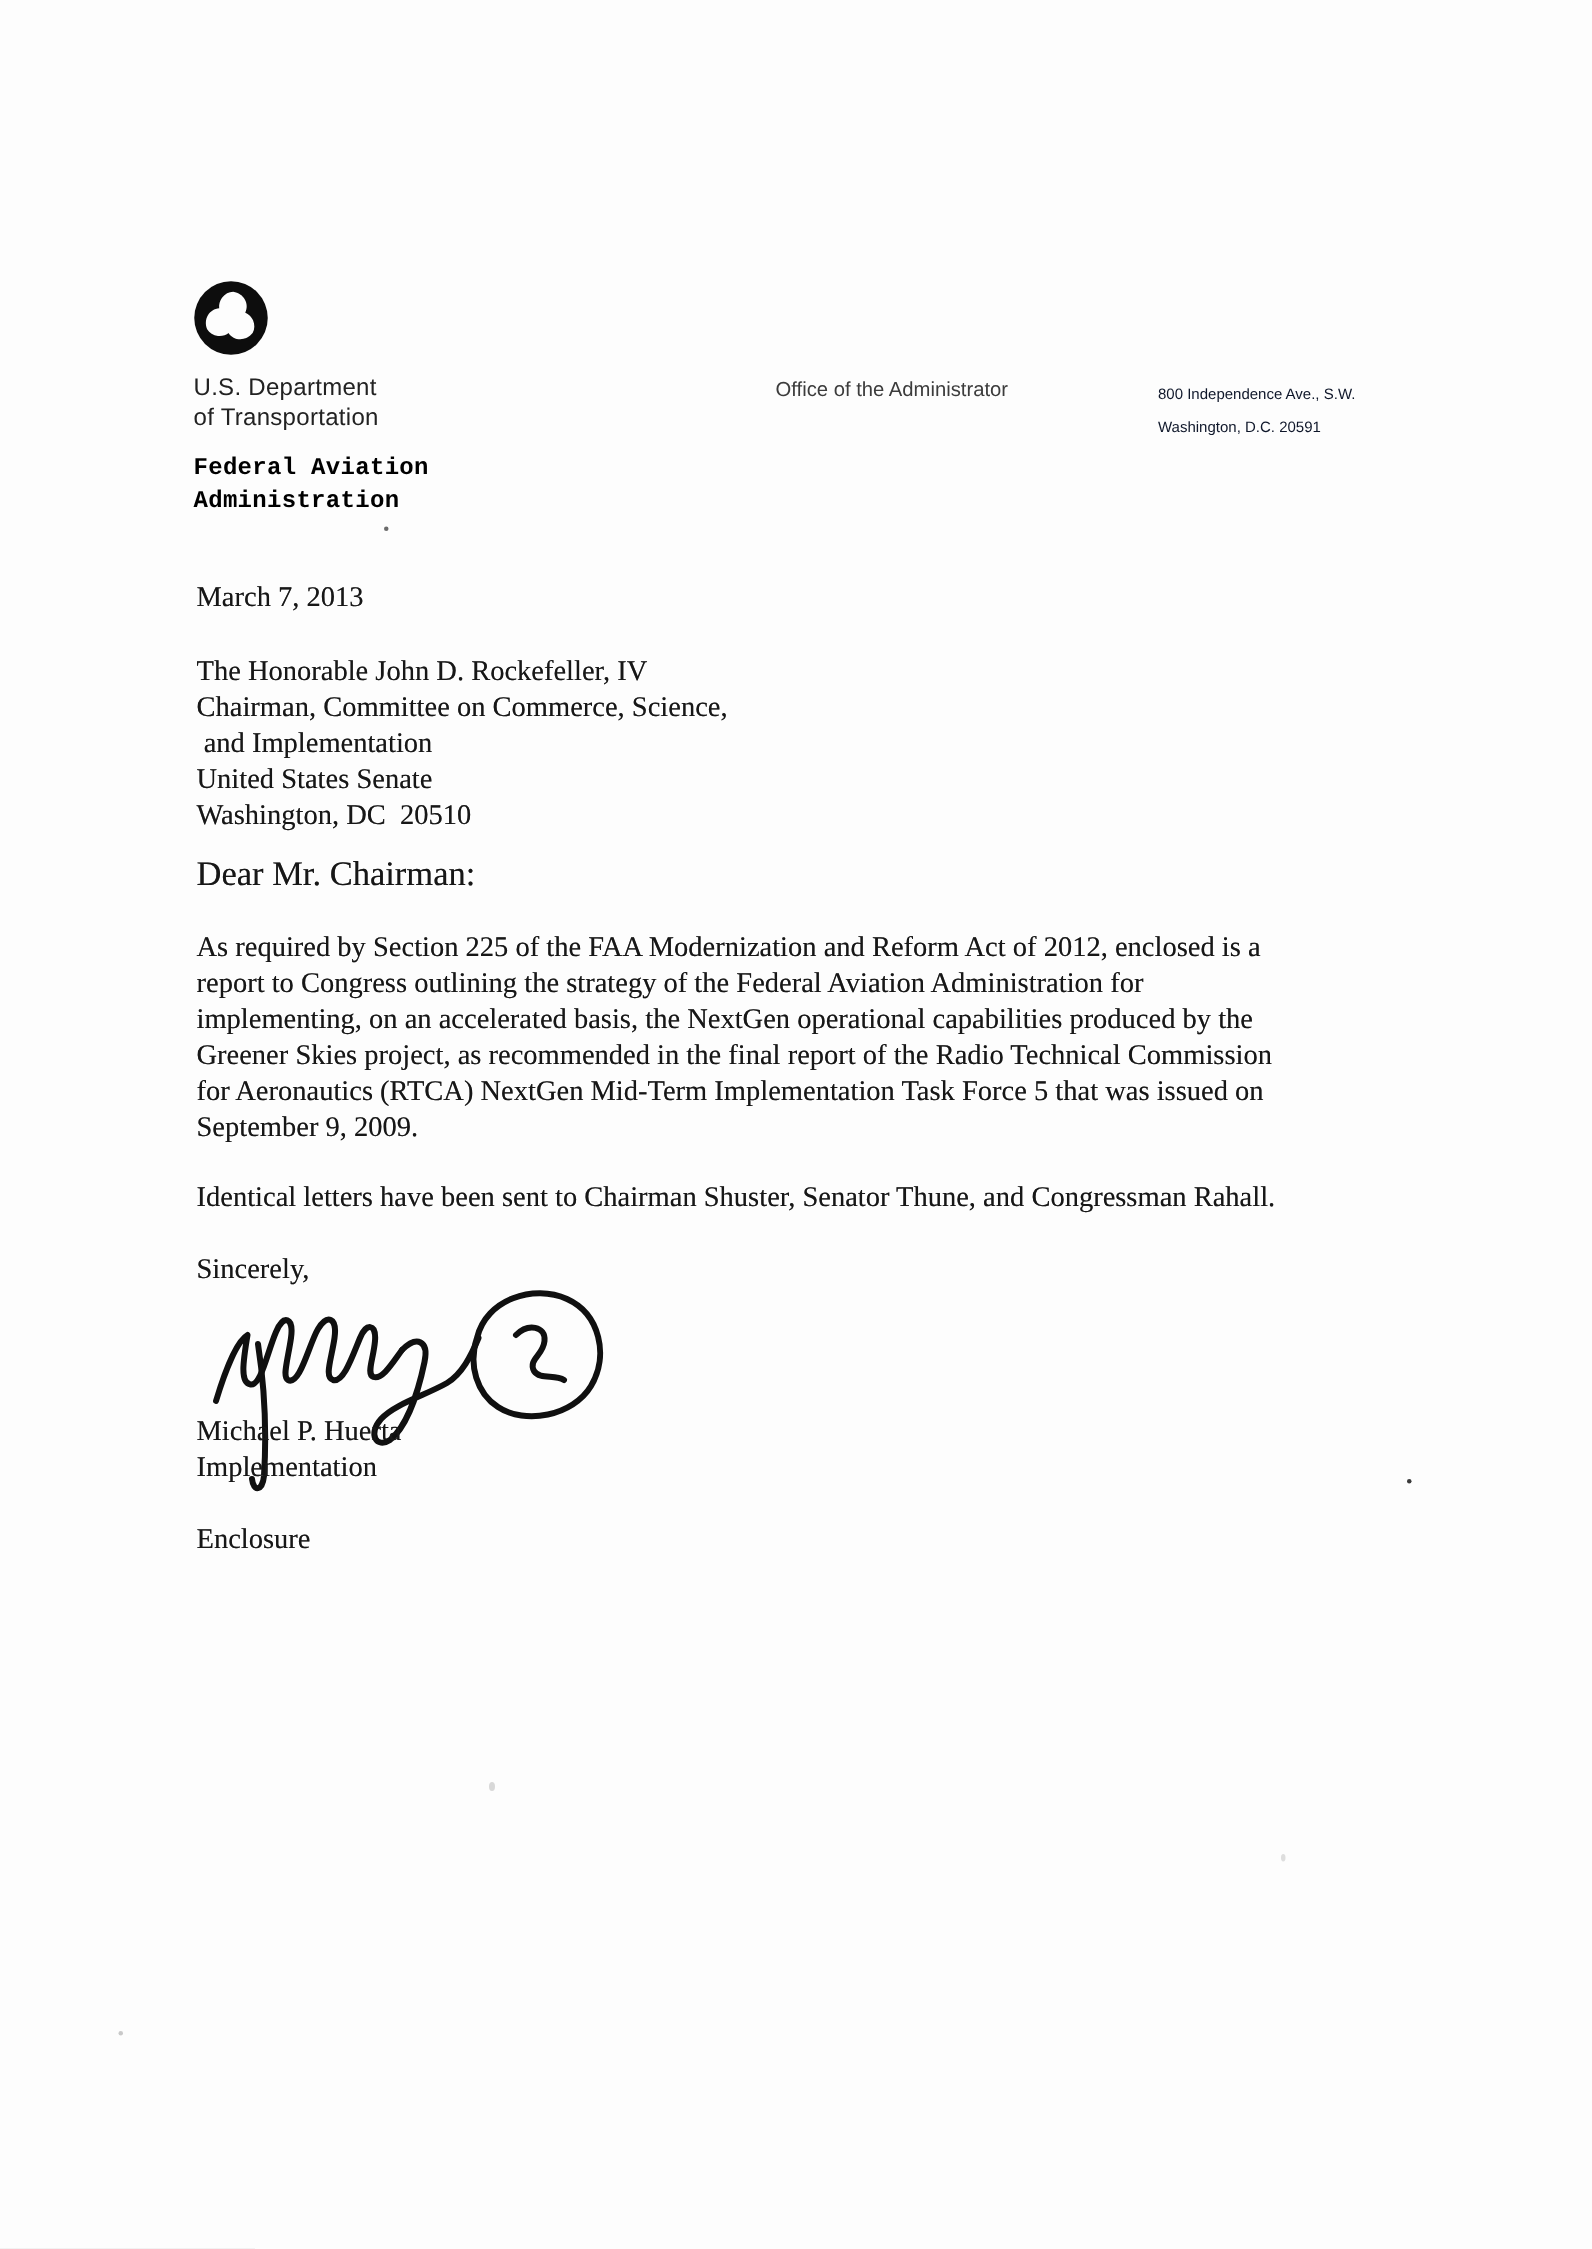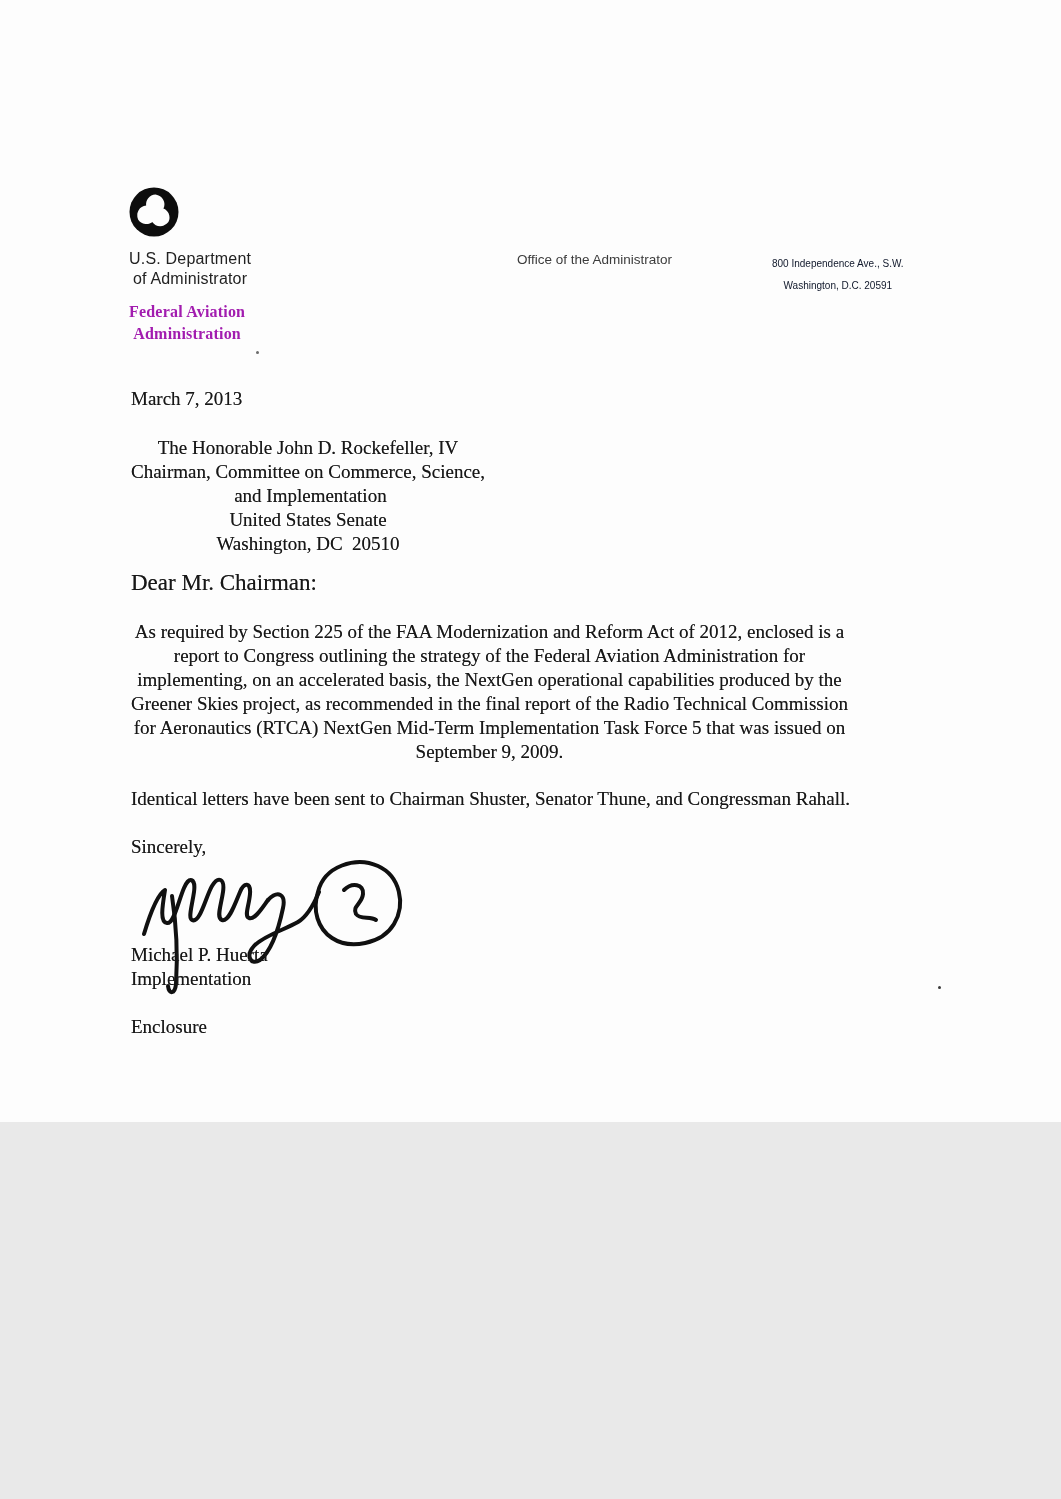--- a/index.html
+++ b/index.html
@@ -1,41 +1,40 @@
 <!DOCTYPE html>
 <html><head>
 <meta charset="utf-8">
 <style>
   html, body { margin: 0; padding: 0; background: #e9e9e9; }
   .page {
     position: relative;
     width: 1061px;
-    height: 1122px;
+    height: 1499px;
     margin: 0 auto;
     background: #fdfdfd;
     overflow: hidden;
     font-family: "Liberation Serif", serif;
     color: #171717;
-    text-align: center;
   }
   
   .logo {
     position: absolute; left: 128px; top: 186px;
     width: 52px; height: 52px;
   }
   .dept {
     position: absolute; left: 129px; top: 249px;
     font-family: "Liberation Sans", sans-serif;
     font-size: 16px; line-height: 20px; color: #222;
     letter-spacing: 0.2px;
   }
   .agency {
     position: absolute; left: 129px; top: 301px;
-    font-family: Liberation Serif, serif;
-    font-size: 16px; line-height: 22px; font-weight: bold; color: #a21caf;
+    font-family: Liberation Mono, monospace;
+    font-size: 16px; line-height: 22px; font-weight: bold; color: #000000;
     letter-spacing: 0.2px;
   }
   .office {
     position: absolute; left: 517px; top: 252px;
     font-family: "Liberation Sans", sans-serif;
     font-size: 13.5px; color: #3c3c3c;
   }
   .addr {
     position: absolute; left: 772px; top: 253px;
     font-family: "Liberation Sans", sans-serif;
@@ -81,21 +80,21 @@
       </g>
       <g transform="translate(26,26) rotate(240)">
         <path d="M 1.5 -17.5 C 8.5 -16.5 12.5 -9.5 9.5 -3.5 C 7 1.5 0 3 -4.5 -0.5 C -8.5 -3.5 -9 -9.5 -6 -13.5 C -4 -16 -1.5 -17.5 1.5 -17.5 Z"></path>
         <path d="M 8.5 -3 C 12 1.5 12.5 8 9.5 13.5 L 5.5 11 C 8.5 6.5 9 2 7 -1.5 Z"></path>
       </g>
     </g>
   </svg>
 
   <div class="dept">
     <div>U.S. Department</div>
-    <div>of Administrator</div>
+    <div>of Transportation</div>
   </div>
 
   <div class="agency">
     <div>Federal Aviation</div>
     <div>Administration</div>
   </div>
 
   <div class="office">Office of the Administrator</div>
 
   <div class="addr">

